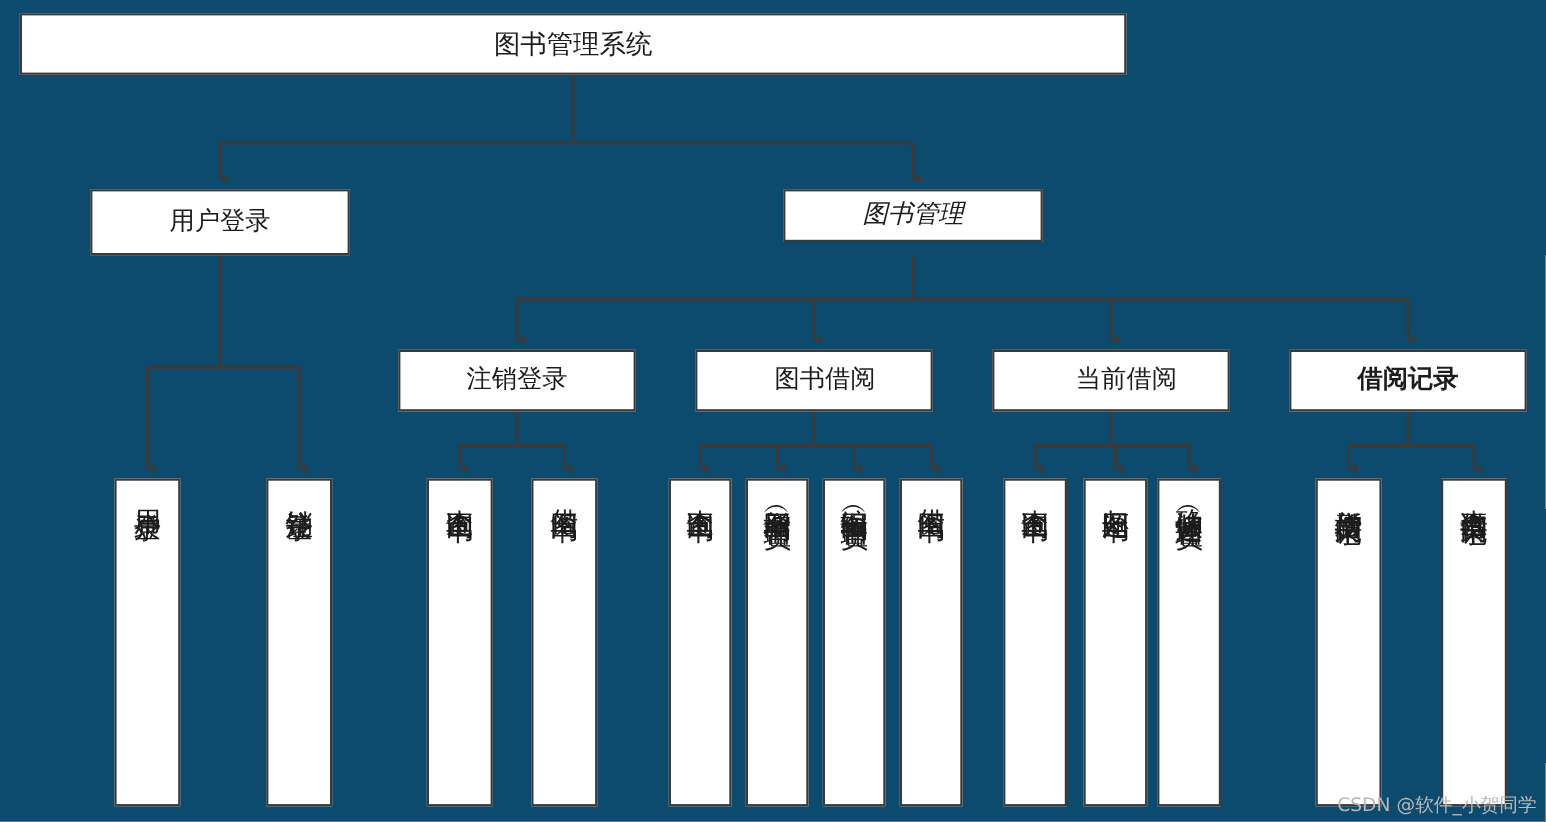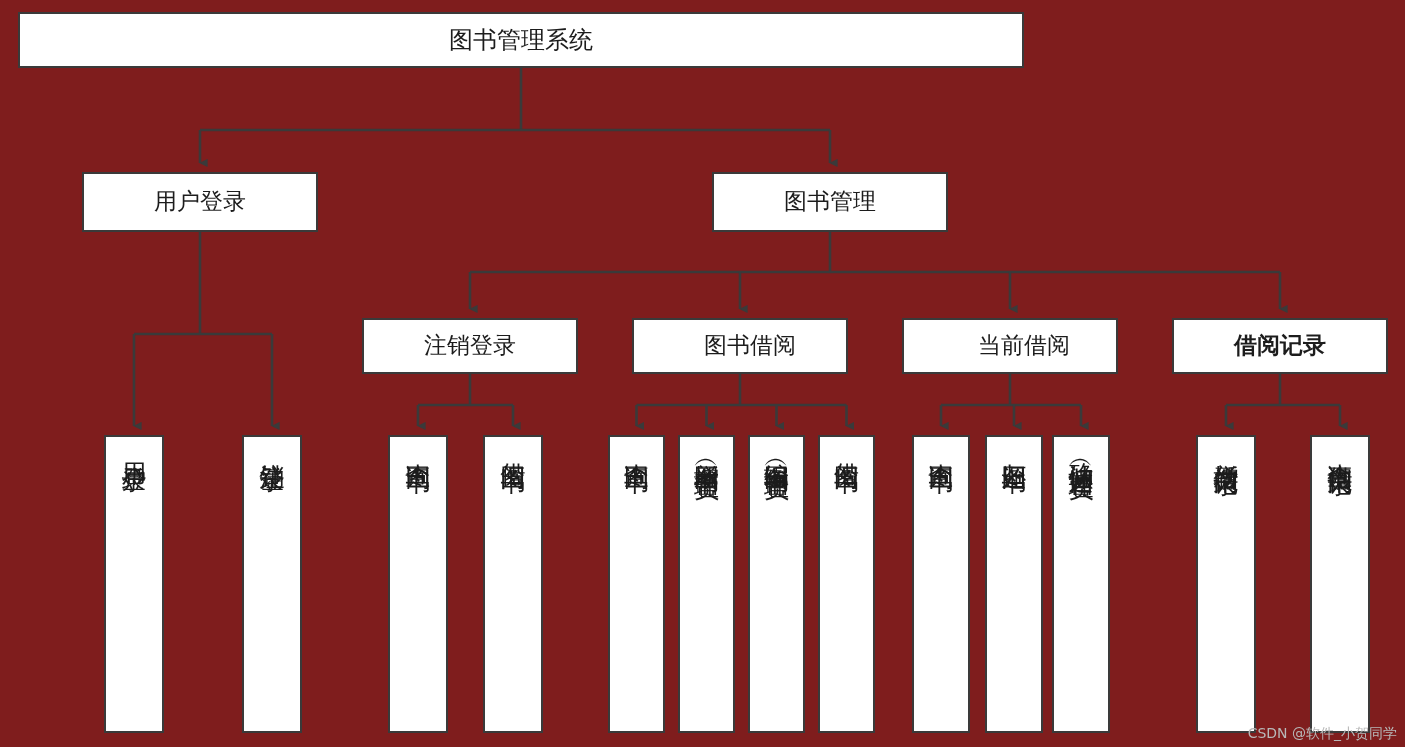--- a/index.html
+++ b/index.html
@@ -11,21 +11,21 @@
   body {
     width: 1405px;
     height: 747px;
     font-family: "DejaVu Sans", "Liberation Sans", sans-serif;
     overflow: hidden;
   }
   #diagram-root {
     position: relative;
     width: 1405px;
     height: 747px;
-    background: #7f1d1d;
+    background: #0c4a6e;
   }
   #edge-layer {
     position: absolute;
     left: 0; top: 0;
     width: 1405px;
     height: 747px;
     pointer-events: none;
   }
   .node {
     position: absolute;
@@ -58,21 +58,21 @@
     writing-mode: vertical-rl;
     text-orientation: upright;
     font-size: 25px;
     letter-spacing: 2px;
     line-height: 1;
   }
   .watermark {
     position: absolute;
     right: 8px;
     bottom: 4px;
-    font-size: 14px;
+    font-size: 17px;
     color: #b8b8b8;
     font-family: "DejaVu Sans", "Liberation Sans", sans-serif;
     white-space: nowrap;
     z-index: 5;
   }
 </style>
 </head>
 <body>
 
 <div id="diagram-root">
@@ -120,21 +120,21 @@
       </g>
   </svg>
 
   <div class="node root horiz" id="node-root" style="left: 18px; top: 12px; width: 1006px; height: 56px;">
     <span class="node-label">图书管理系统</span>
   </div>
 
   <div class="node horiz" id="node-user-login" style="left: 82px; top: 172px; width: 236px; height: 60px;">
     <span class="node-label">用户登录</span>
   </div>
-  <div class="node horiz" id="node-book-manage" style="left: 712px; top: 172px; width: 236px; height: 60px;">
+  <div class="node horiz" id="node-book-manage" style="left: 712px; top: 172px; width: 236px; height: 48px; font-style: italic;">
     <span class="node-label">图书管理</span>
   </div>
 
   <div class="node horiz" id="node-new-book-rec" style="left: 362px; top: 318px; width: 216px; height: 56px;">
     <span class="node-label">注销登录</span>
   </div>
   <div class="node horiz" id="node-book-borrow" style="left: 632px; top: 318px; width: 216px; height: 56px; padding-left: 20px;">
     <span class="node-label">图书借阅</span>
   </div>
   <div class="node horiz" id="node-current-borrow" style="left: 902px; top: 318px; width: 216px; height: 56px; padding-left: 28px;">

